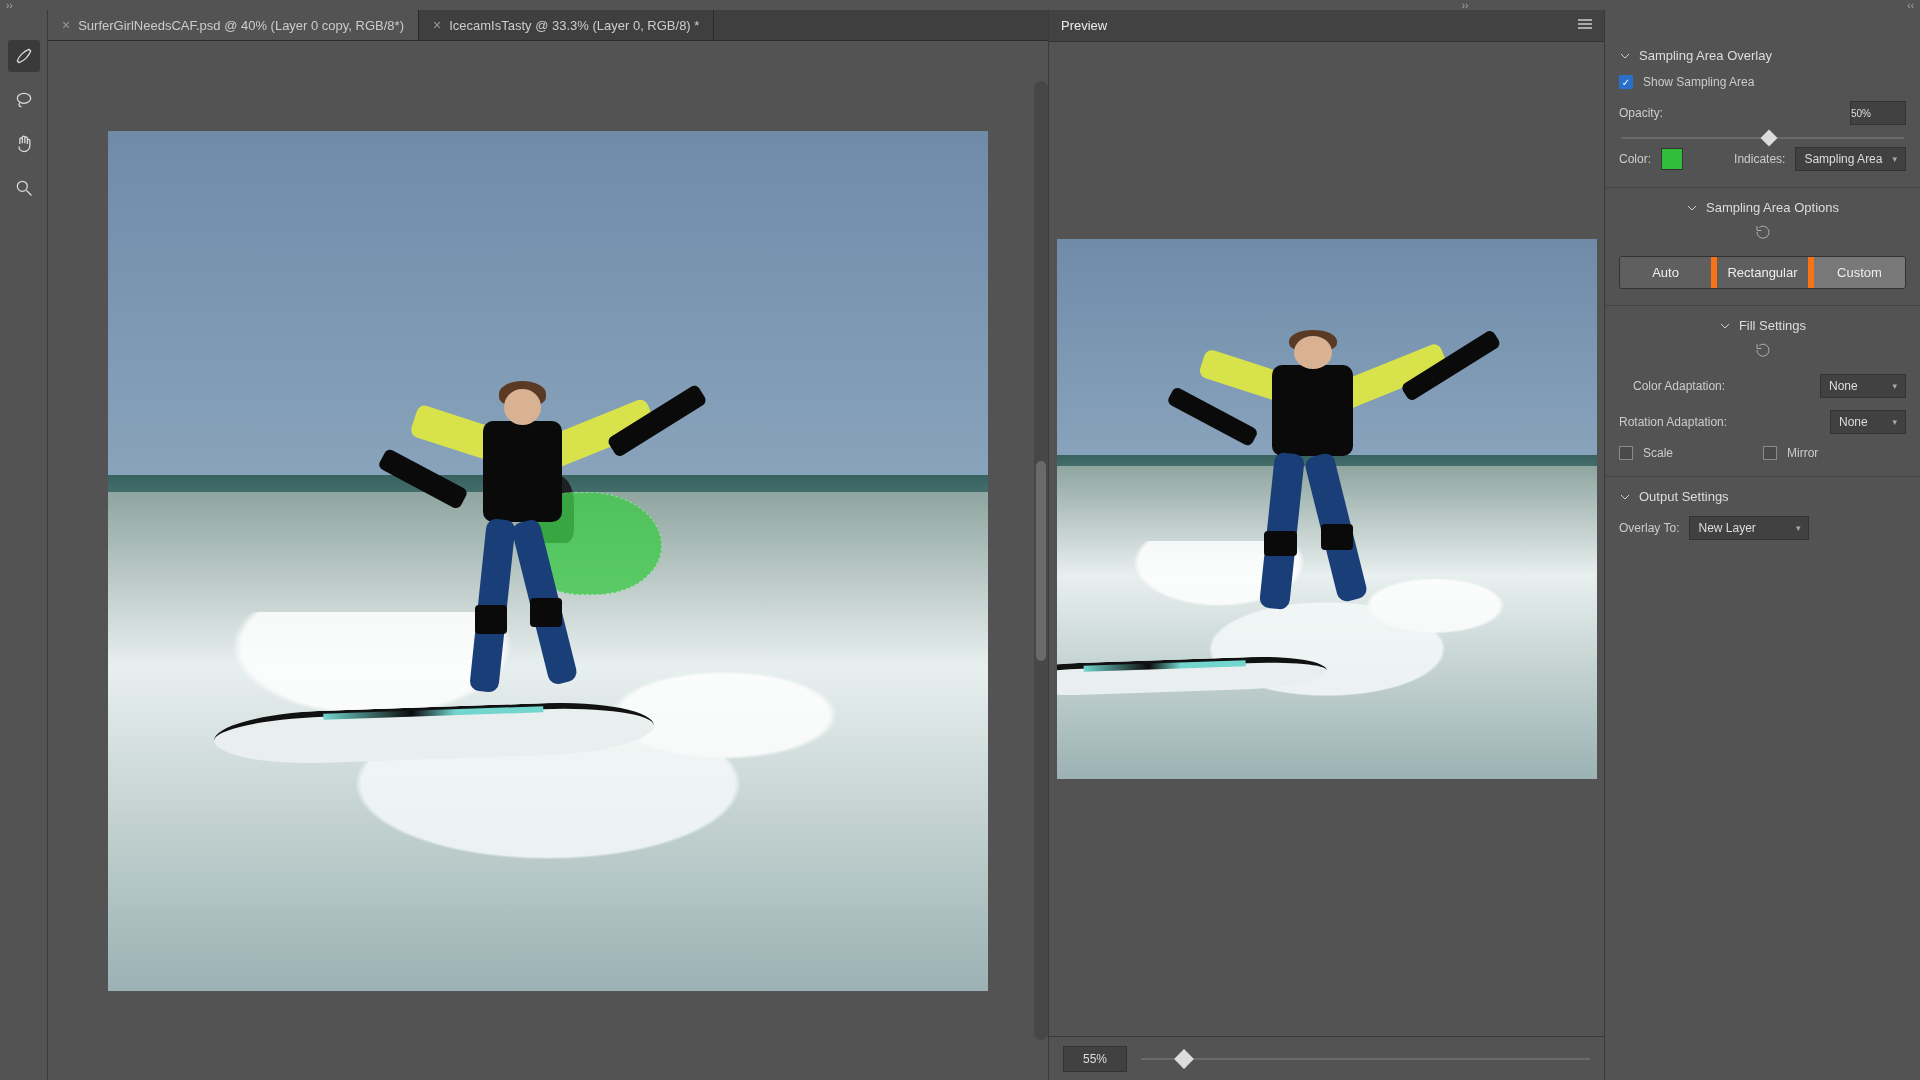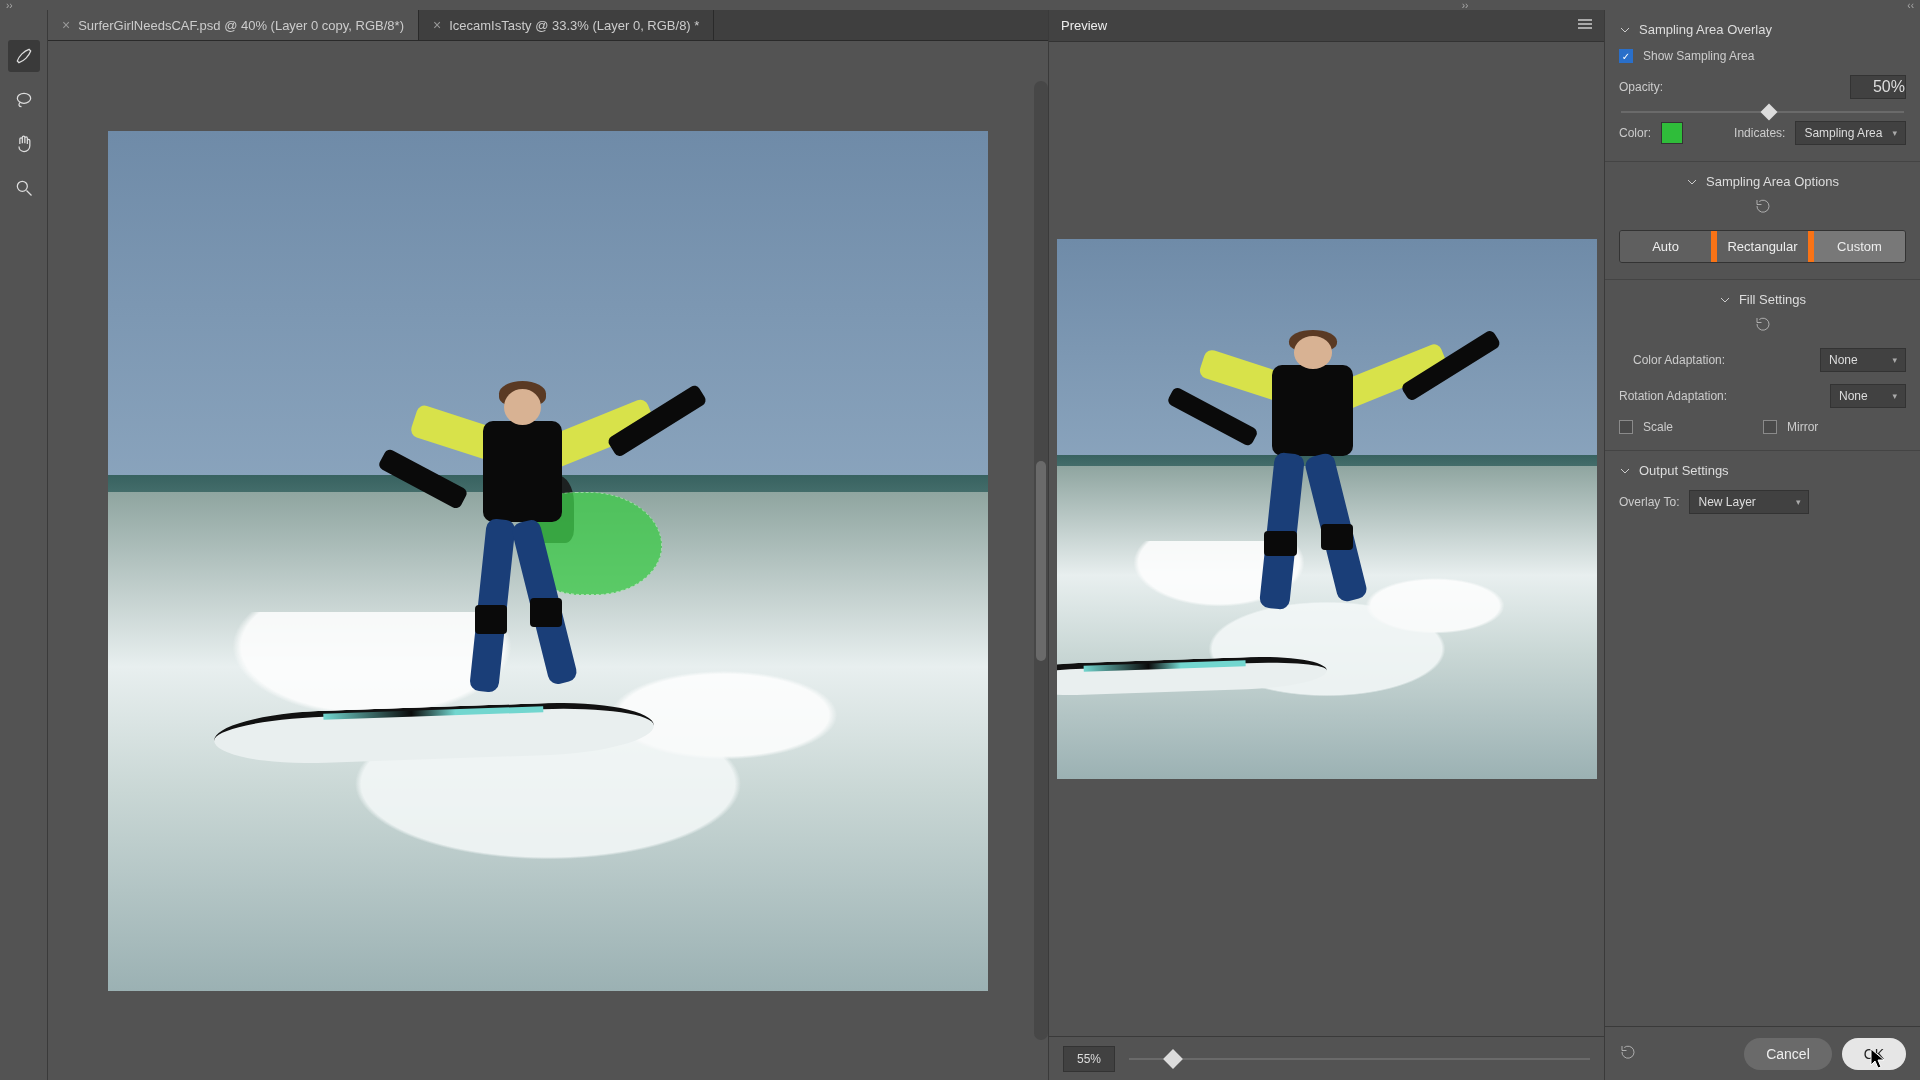--- a/index.html
+++ b/index.html
@@ -29,41 +29,41 @@
 .main-image { width: 880px; height: 860px; position: relative; overflow: hidden; }
 
 
 .preview-panel { width: 556px; background: #535353; display: flex; flex-direction: column; border-left: 1px solid #3a3a3a; }
 .preview-header { height: 32px; display: flex; align-items: center; justify-content: space-between; padding: 0 12px; background: #424242; border-bottom: 1px solid #333;}
 .preview-header .title { font-size: 13px; color: #eee; font-weight: 500;}
 .panel-menu-icon { color: #aaa; cursor: pointer; }
 .preview-body { flex: 1; display: flex; align-items: center; justify-content: center; background: #535353; }
 .preview-image { width: 540px; height: 540px; position: relative; overflow: hidden; margin-top:-60px;}
 .preview-footer { height: 44px; display: flex; align-items: center; padding: 0 14px; gap: 14px; border-top: 1px solid #3a3a3a;}
-.zoom-box { width: 52px; height: 26px; background: #414141; border: 1px solid #333; display: flex; align-items: center; justify-content: center; font-size: 12px; color: #ddd;}
+.zoom-box { width: 64px; height: 26px; background: #414141; border: 1px solid #333; display: flex; align-items: center; justify-content: center; font-size: 12px; color: #ddd;}
 .zoom-track { flex: 1; height: 2px; background: #6a6a6a; position: relative; }
 .zoom-thumb { position: absolute; top: -6px; width: 14px; height: 14px; background: #dcdcdc; transform: rotate(45deg); left: 8%; }
 
 
 .options-panel { width: 316px; background: #535353; display: flex; flex-direction: column; border-left: 1px solid #3a3a3a; }
 .options-header { height: 32px; display: flex; align-items: center; padding: 0 14px; background: #424242; font-size: 13px; font-weight: 600; color: #eee; border-bottom: 1px solid #333;}
-.options-body { flex: 1; padding: 0; overflow-y: auto; }
+.options-body { flex: 1; padding: 0; overflow-y: auto; margin-top: 26px; }
 .section { border-bottom: 1px solid #444; padding: 12px 14px 16px 14px; }
 .section-head { display: flex; align-items: center; gap: 8px; font-size: 13px; color: #ddd; cursor: pointer; margin-bottom: 12px;}
 .section-head.with-reset { justify-content: space-between; flex-direction: column; }
 .section-head-left { display: flex; align-items: center; gap: 8px; }
 .chev { width: 12px; height: 12px; display: inline-block; }
 .chev svg { width: 12px; height: 12px; stroke: #ccc; fill: none; }
 .reset-icon svg { width: 18px; height: 18px; stroke: #ccc; fill: none; }
 .row { display: flex; align-items: center; gap: 10px; margin-bottom: 12px; font-size: 12px; color: #ccc;}
 .row:last-child { margin-bottom: 0; }
 .check { width: 14px; height: 14px; border: 1px solid #8a8a8a; background: #4a4a4a; display: inline-flex; align-items: center; justify-content: center; cursor: pointer;}
 .check.checked { background: #2a6fc9; border-color: #2a6fc9; }
 .check.checked::after { content: "✓"; color: #fff; font-size: 10px; }
-.val-box { width: 56px; height: 24px; background: #414141; border: 1px solid #333; display: flex; align-items: center; justify-content: flex-end; font-size: 16px; color: #ddd;}
+.val-box { width: 56px; height: 24px; background: #414141; border: 1px solid #333; display: flex; align-items: center; justify-content: flex-start; font-size: 10px; color: #ddd;}
 .slider-row { padding: 0 2px; }
 .slider-track { height: 2px; background: #6a6a6a; position: relative; margin: 4px 0 8px 0;}
 .slider-thumb { position: absolute; top: -5px; width: 12px; height: 12px; background: #dcdcdc; transform: rotate(45deg); }
 .color-swatch { width: 22px; height: 22px; background: #2fbd3a; border: 1px solid #333; cursor: pointer;}
 .dropdown { height: 24px; background: #414141; border: 1px solid #333; display: flex; align-items: center; justify-content: space-between; padding: 0 8px; font-size: 12px; color: #ddd; gap: 10px; cursor: pointer;}
 .dropdown .dd-chev { font-size: 9px; color: #aaa; }
 .seg-control { display: flex; width: 100%; border: 1px solid #333; border-radius: 3px; overflow: hidden;}
 .seg-btn { flex: 1; text-align: center; padding: 8px 0; background: #5f5f5f; color: #eee; font-size: 13px; cursor: pointer;}
 .seg-btn:not(:last-child){ border-right: 6px solid #f97316; }
 .seg-btn.active { background: #787878; }
@@ -325,33 +325,15 @@
           <span>Overlay To:</span>
           <div class="dropdown" style="width:120px">
             <span>New Layer</span>
             <span class="dd-chev">▾</span>
           </div>
         </div>
       </div>
 
     </div>
 
-    <div class="options-footer">
-      <div class="footer-left">
-        <span class="reset-icon"><svg viewBox="0 0 24 24">
-              <path d="M4 12 a8 8 0 1 0 3-6 M4 4 v6 h6"></path>
-            </svg></span>
-      </div>
-      <div style="display:flex; gap:10px;">
-        <button class="btn">
-            <span>Cancel</span>
-          </button>
-        <button class="btn primary">
-          <span>OK</span>
-          <svg class="cursor-ov" viewBox="0 0 16 22">
-              <path d="M1 1 L1 17 L5 13 L8 20 L11 19 L8 12 L14 12 Z" fill="#000" stroke="#fff" stroke-width="1"></path>
-            </svg>
-        </button>
-      </div>
-    </div>
   </div>
 
 </div>
 
 </body></html>

